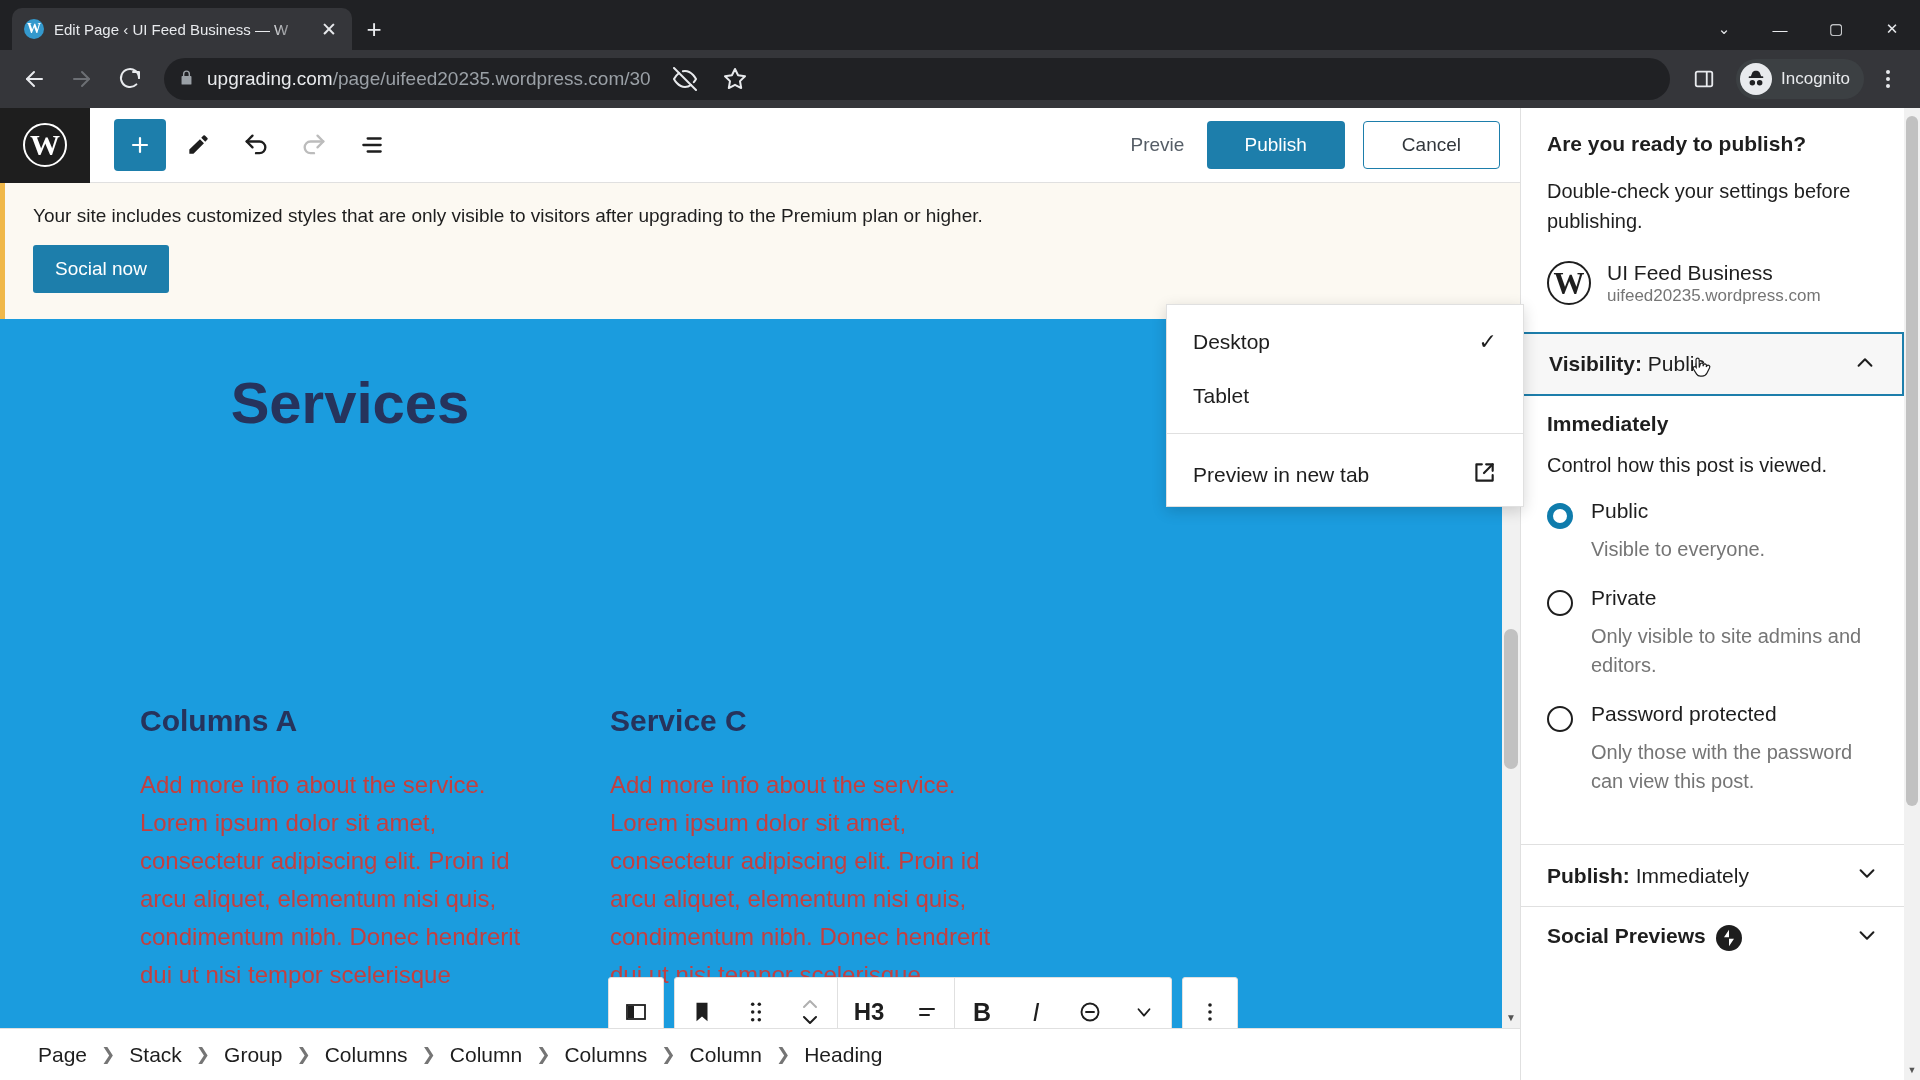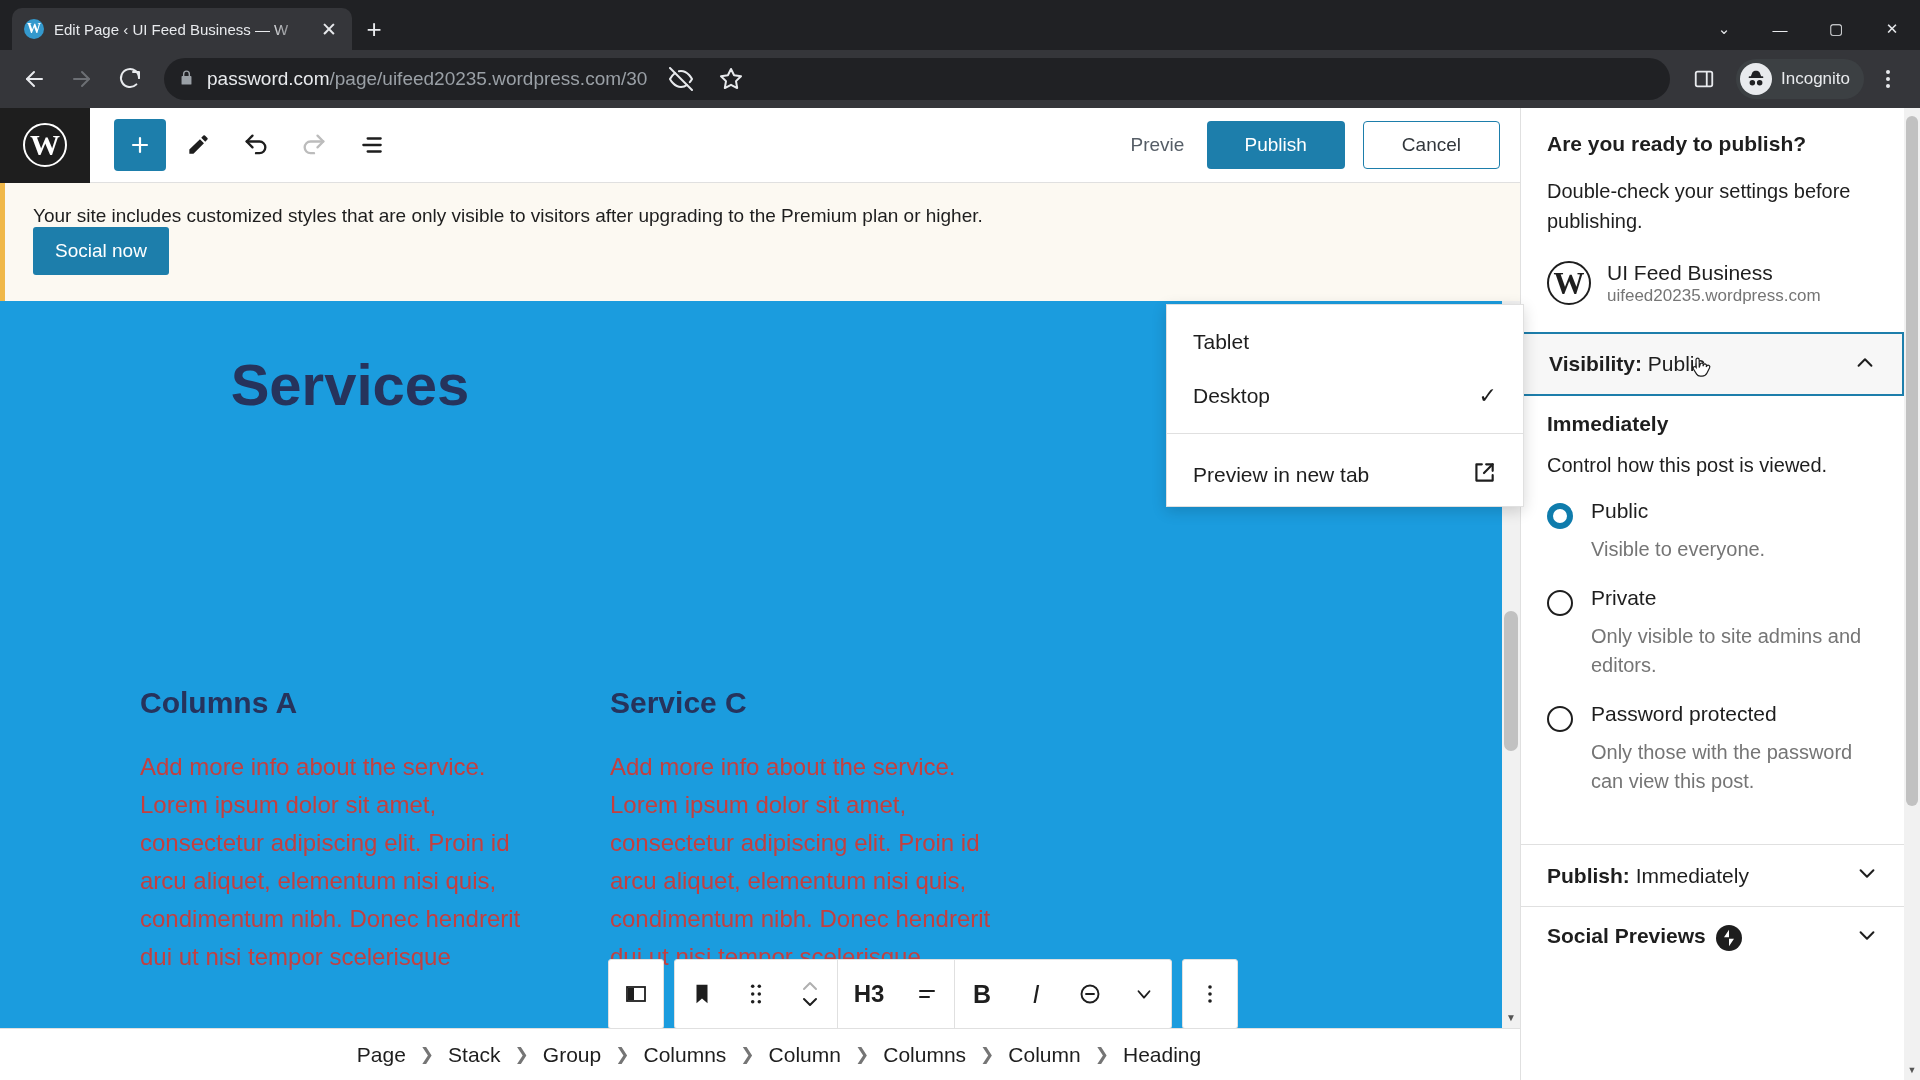--- a/index.html
+++ b/index.html
@@ -124,21 +124,21 @@
     background: #fff; color: #32373c; border: 1px solid #1d7eab; border-radius: 4px;
     height: 48px; padding: 1px 38px; font-size: 19px; cursor: pointer;
     font-family: "Liberation Sans", sans-serif;
   }
 
   
   .notice {
     background: #fcf9f2; border-left: 5px solid #f0b849;
     padding: 22px 28px 26px 28px; flex: 0 0 auto;
   }
-  .notice-text { font-size: 19px; color: #1e1e1e; }
+  .notice-text { font-size: 19px; color: #1e1e1e; margin-bottom: 18px; }
   .btn-upgrade {
     background: #1d7eab; color: #fff; border: none; border-radius: 3px;
     height: 48px; padding: 0 22px; font-size: 19px; cursor: pointer;
     font-family: "Liberation Sans", sans-serif;
   }
 
   
   .canvas {
     flex: 1; background: #1b9cde; position: relative; overflow: hidden;
     padding: 0 0 0 0; min-height: 0;
@@ -188,21 +188,21 @@
   }
   .cs-arrow {
     position: absolute; left: 0; width: 18px; height: 18px; color: #555;
     display: flex; align-items: center; justify-content: center; font-size: 10px;
   }
 
   
   .breadcrumb {
     height: 52px; background: #fff; border-top: 1px solid #e0e0e0;
     display: flex; align-items: center; padding-left: 38px; gap: 14px;
-    flex: 0 0 52px; z-index: 50; justify-content: center;
+    flex: 0 0 52px; z-index: 50;
   }
   .bc-item { font-size: 21px; color: #1e1e1e; cursor: pointer; }
   .bc-sep { font-size: 17px; color: #757575; }
 
   
   .sidebar {
     width: 400px; flex: 0 0 400px; background: #fff;
     border-left: 1px solid #e0e0e0; display: flex; flex-direction: column;
     position: relative; overflow: hidden;
   }
@@ -324,21 +324,21 @@
           <path d="M21 11a9 9 0 1 0-2.6 6.4"></path>
         </svg>
     </div>
 
     <div class="omnibox">
       <span>
         <svg width="17" height="17" viewBox="0 0 24 24" fill="#9aa0a6">
             <path d="M12 2a5 5 0 0 0-5 5v3H6a1 1 0 0 0-1 1v10a1 1 0 0 0 1 1h12a1 1 0 0 0 1-1V11a1 1 0 0 0-1-1h-1V7a5 5 0 0 0-5-5zm-3 5a3 3 0 1 1 6 0v3H9V7z"></path>
           </svg>
       </span>
-      <span class="url"><b>password.com</b><span>/page/uifeed20235.wordpress.com/30</span></span>
+      <span class="url"><b>upgrading.com</b><span>/page/uifeed20235.wordpress.com/30</span></span>
       <span class="omni-right">
         <span class="navbtn">
           <svg width="24" height="24" viewBox="0 0 24 24" fill="none" stroke="currentColor" stroke-width="2" stroke-linecap="round">
               <path d="M17.94 17.94A10.07 10.07 0 0 1 12 20c-7 0-11-8-11-8a18.45 18.45 0 0 1 5.06-5.94M9.9 4.24A9.12 9.12 0 0 1 12 4c7 0 11 8 11 8a18.5 18.5 0 0 1-2.16 3.19"></path>
               <line x1="1" y1="1" x2="23" y2="23"></line>
             </svg>
         </span>
         <span class="navbtn">
           <svg width="24" height="24" viewBox="0 0 24 24" fill="none" stroke="currentColor" stroke-width="2" stroke-linejoin="round">
               <polygon points="12 2 15.09 8.26 22 9.27 17 14.14 18.18 21.02 12 17.77 5.82 21.02 7 14.14 2 9.27 8.91 8.26 12 2"></polygon>
@@ -606,25 +606,25 @@
       </div>
 
       <div class="sb-scrollbar">
         <div class="sb-thumb"></div>
         <div class="sb-arrow" style="bottom:2px;">▼</div>
       </div>
     </div>
 
     <div class="preview-menu">
       <div class="pm-item">
-        <span>Tablet</span>
-      </div>
-      <div class="pm-item">
         <span>Desktop</span>
         <span class="pm-check">✓</span>
+      </div>
+      <div class="pm-item">
+        <span>Tablet</span>
       </div>
       <div class="pm-divider"></div>
       <div class="pm-item tall">
         <span>Preview in new tab</span>
         <span class="pm-ext">
           <svg width="26" height="26" viewBox="0 0 24 24" fill="none" stroke="#1e1e1e" stroke-width="2" stroke-linecap="round" stroke-linejoin="round">
               <polyline points="10 4 5 4 5 19 20 19 20 14"></polyline>
               <line x1="12" y1="12" x2="20" y2="4"></line>
               <polyline points="14 4 20 4 20 10"></polyline>
             </svg>

